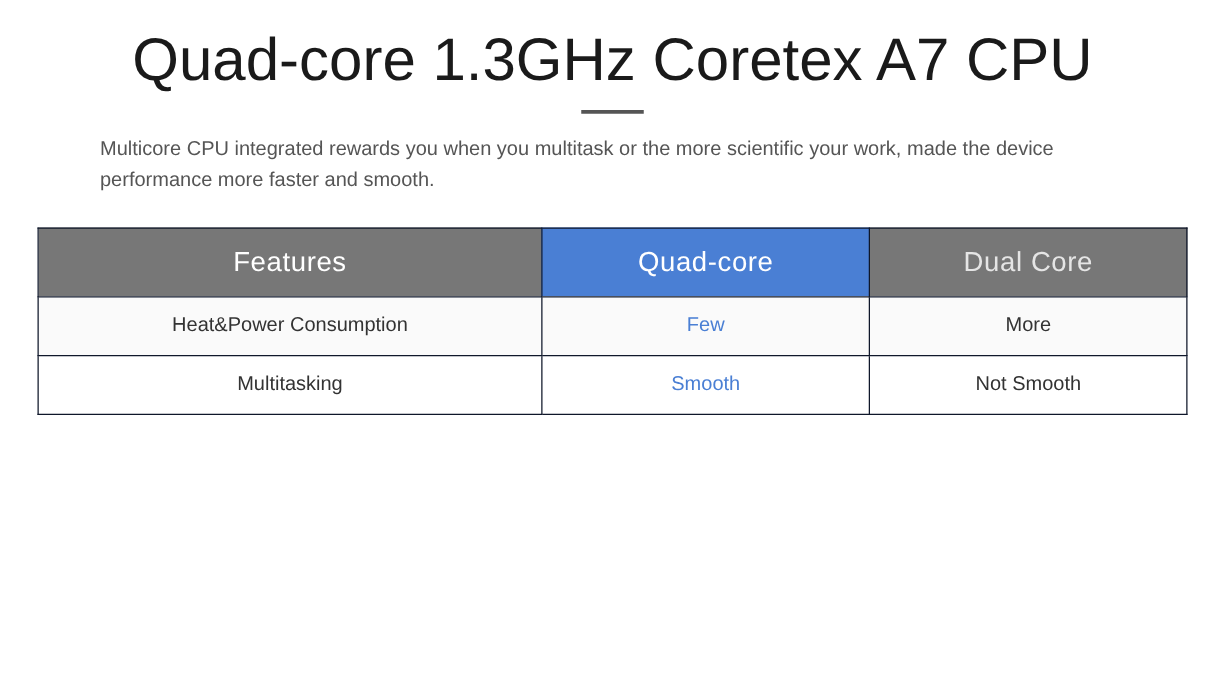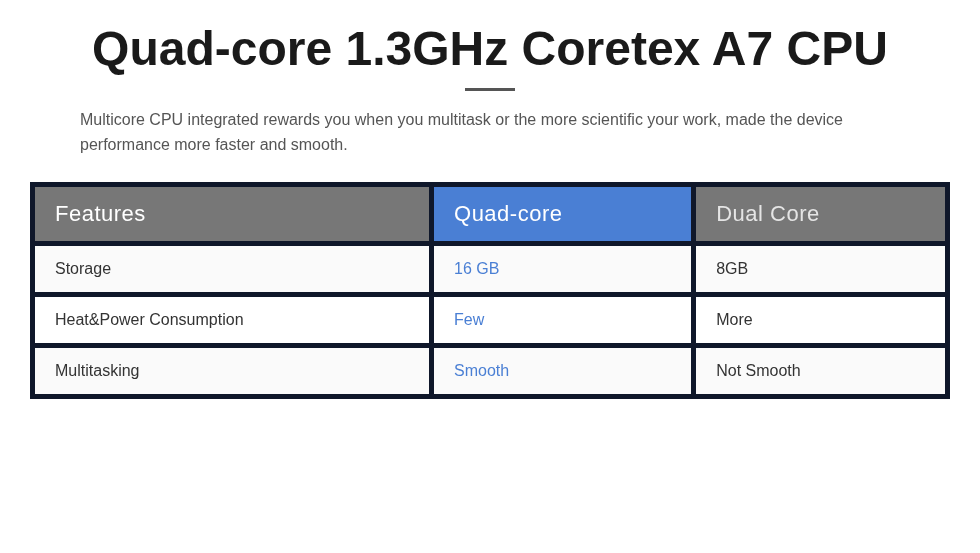--- a/index.html
+++ b/index.html
@@ -14,21 +14,21 @@
       background: #ffffff;
       font-family: 'Arial', sans-serif;
       display: flex;
       flex-direction: column;
       align-items: center;
       padding: 20px 30px 30px;
     }
 
     .page-title {
       font-size: 48px;
-      font-weight: 700;
+      font-weight: 400;
       color: #1a1a1a;
       text-align: center;
       margin-bottom: 10px;
       line-height: 1.2;
     }
 
     .title-divider {
       width: 50px;
       height: 3px;
       background: #555;
@@ -44,23 +44,23 @@
     }
 
     .comparison-table {
       width: 100%;
       border-collapse: collapse;
       border: 1px solid #ccc;
     }
 
     .comparison-table th,
     .comparison-table td {
-      border: 5px solid #0f172a;
+      border: 1px solid #0f172a;
       padding: 14px 20px;
-      text-align: left;
+      text-align: center;
     }
 
     .header-features {
       background: #777;
       color: #fff;
       font-size: 22px;
       font-weight: 400;
       letter-spacing: 0.5px;
     }
 
@@ -123,25 +123,20 @@
 
 <table class="comparison-table">
   <thead>
     <tr>
       <th class="header-features">Features</th>
       <th class="header-quad">Quad-core</th>
       <th class="header-dual">Dual Core</th>
     </tr>
   </thead>
   <tbody id="table-body">
-  <tr>
-        <td class="feature-label">Storage</td>
-        <td class="quad-value">16 GB</td>
-        <td class="dual-value">8GB</td>
-      </tr>
       <tr>
         <td class="feature-label">Heat&amp;Power Consumption</td>
         <td class="quad-value">Few</td>
         <td class="dual-value">More</td>
       </tr>
       <tr>
         <td class="feature-label">Multitasking</td>
         <td class="quad-value">Smooth</td>
         <td class="dual-value">Not Smooth</td>
       </tr>

